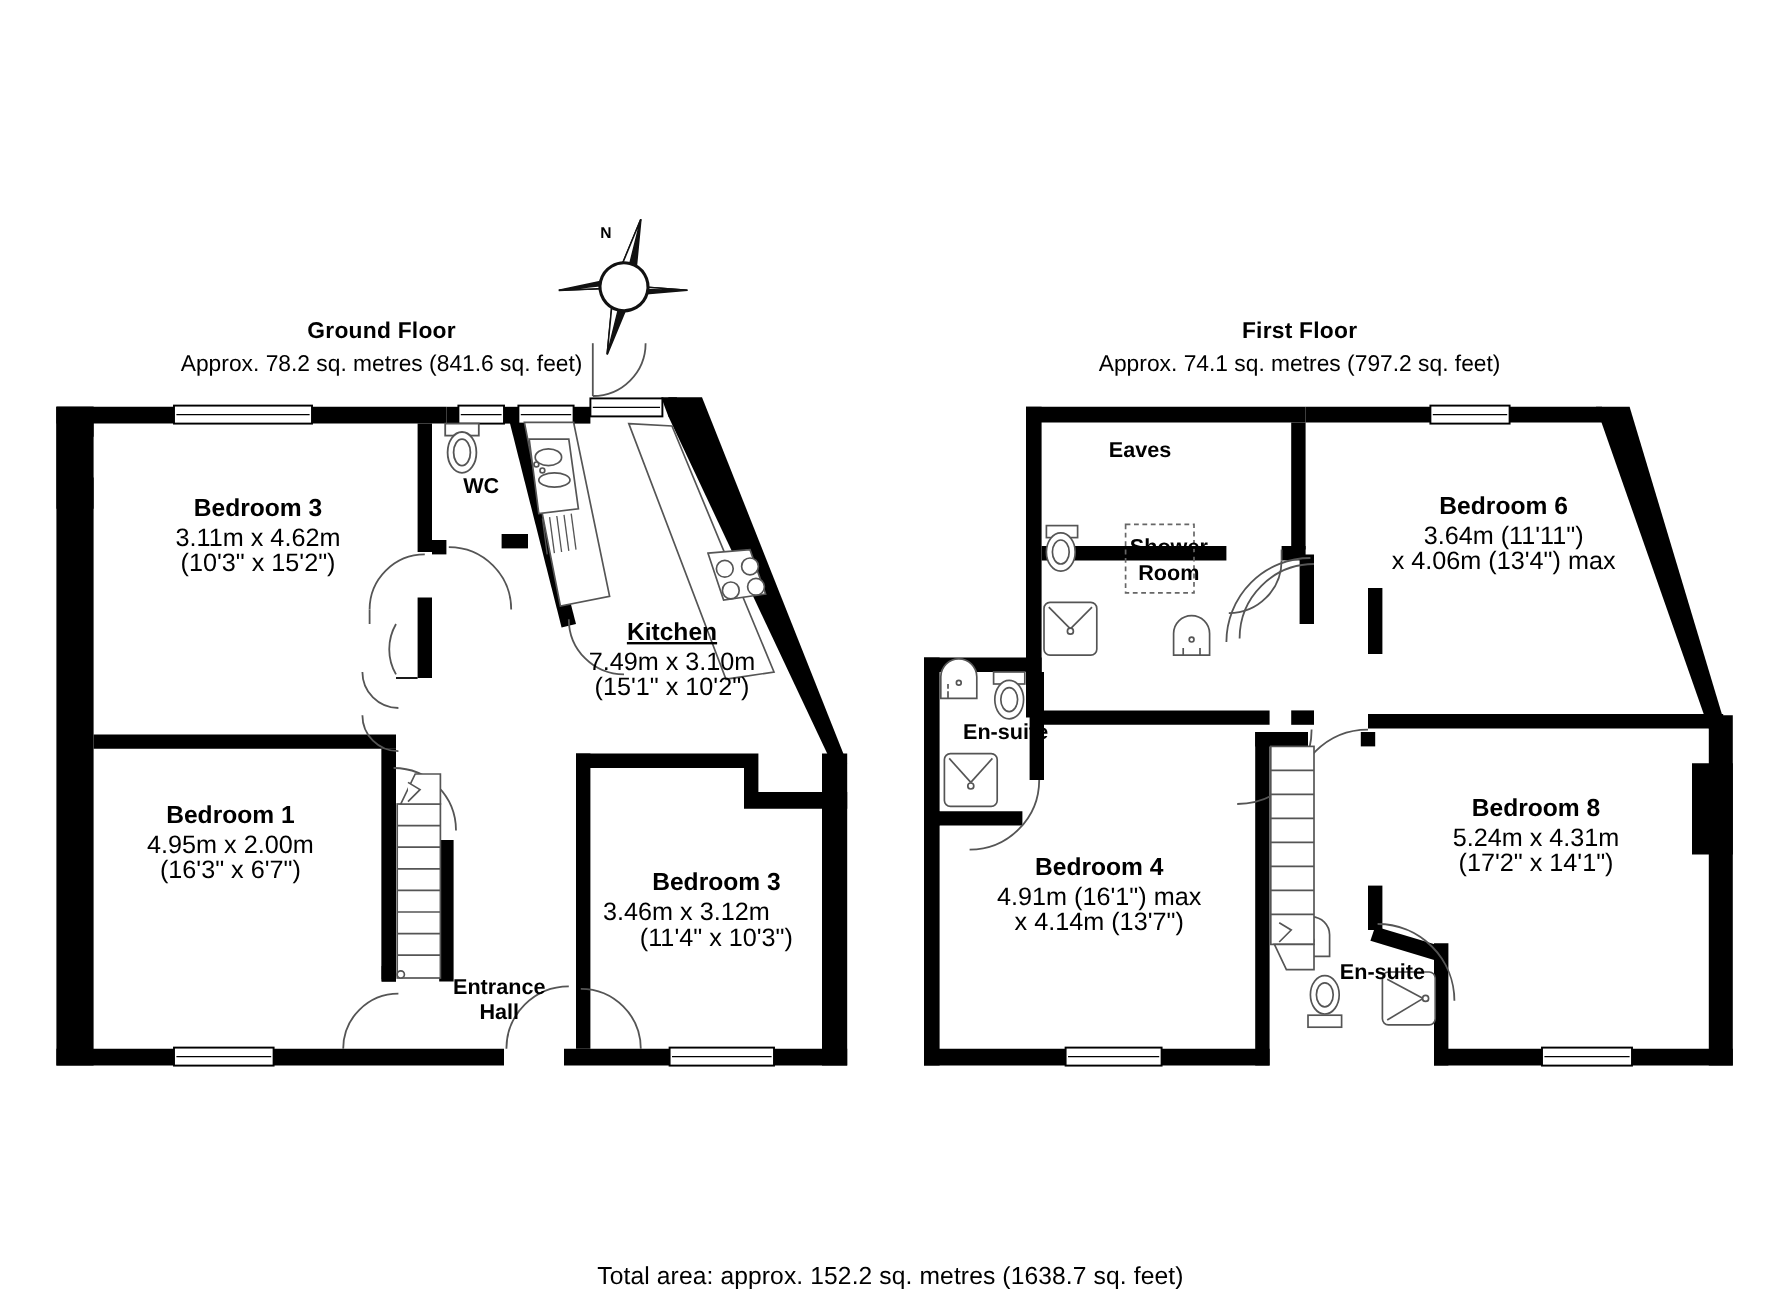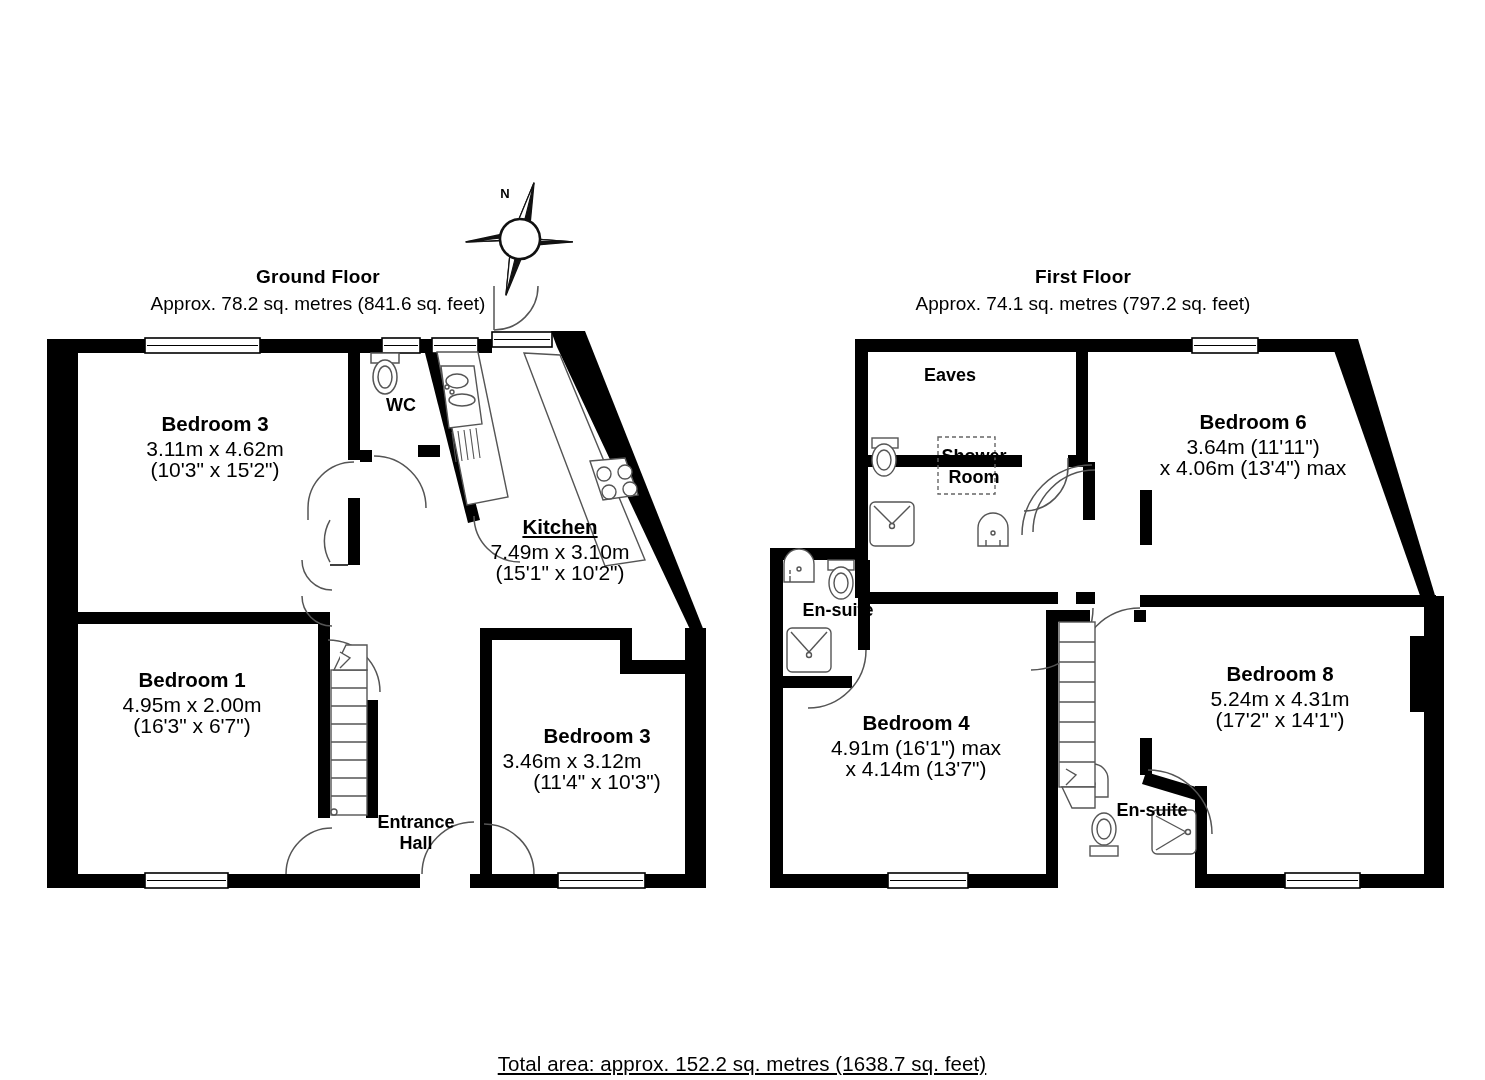--- a/index.html
+++ b/index.html
@@ -412,15 +412,15 @@
   <div class="txt room-dims" style="left:1280px; top:708px;">(17'2" x 14'1")</div>
 
   <div class="txt room-name" style="left:916px; top:711px;">Bedroom 4</div>
   <div class="txt room-dims" style="left:916px; top:736px;">4.91m (16'1") max</div>
   <div class="txt room-dims" style="left:916px; top:757px;">x 4.14m (13'7")</div>
 
   <div class="txt room-label-small" style="left:838px; top:600px;">En-suite</div>
 
   <div class="txt room-label-small" style="left:1152px; top:800px;">En-suite</div>
 
-  <div class="txt total-area" style="left:742px; top:1052px;text-decoration:underline;">Total area: approx. 152.2 sq. metres (1638.7 sq. feet)</div>
+  <div class="txt total-area" style="left:742px; top:1052px;">Total area: approx. 152.2 sq. metres (1638.7 sq. feet)</div>
 
 </div>
 
 </body></html>

